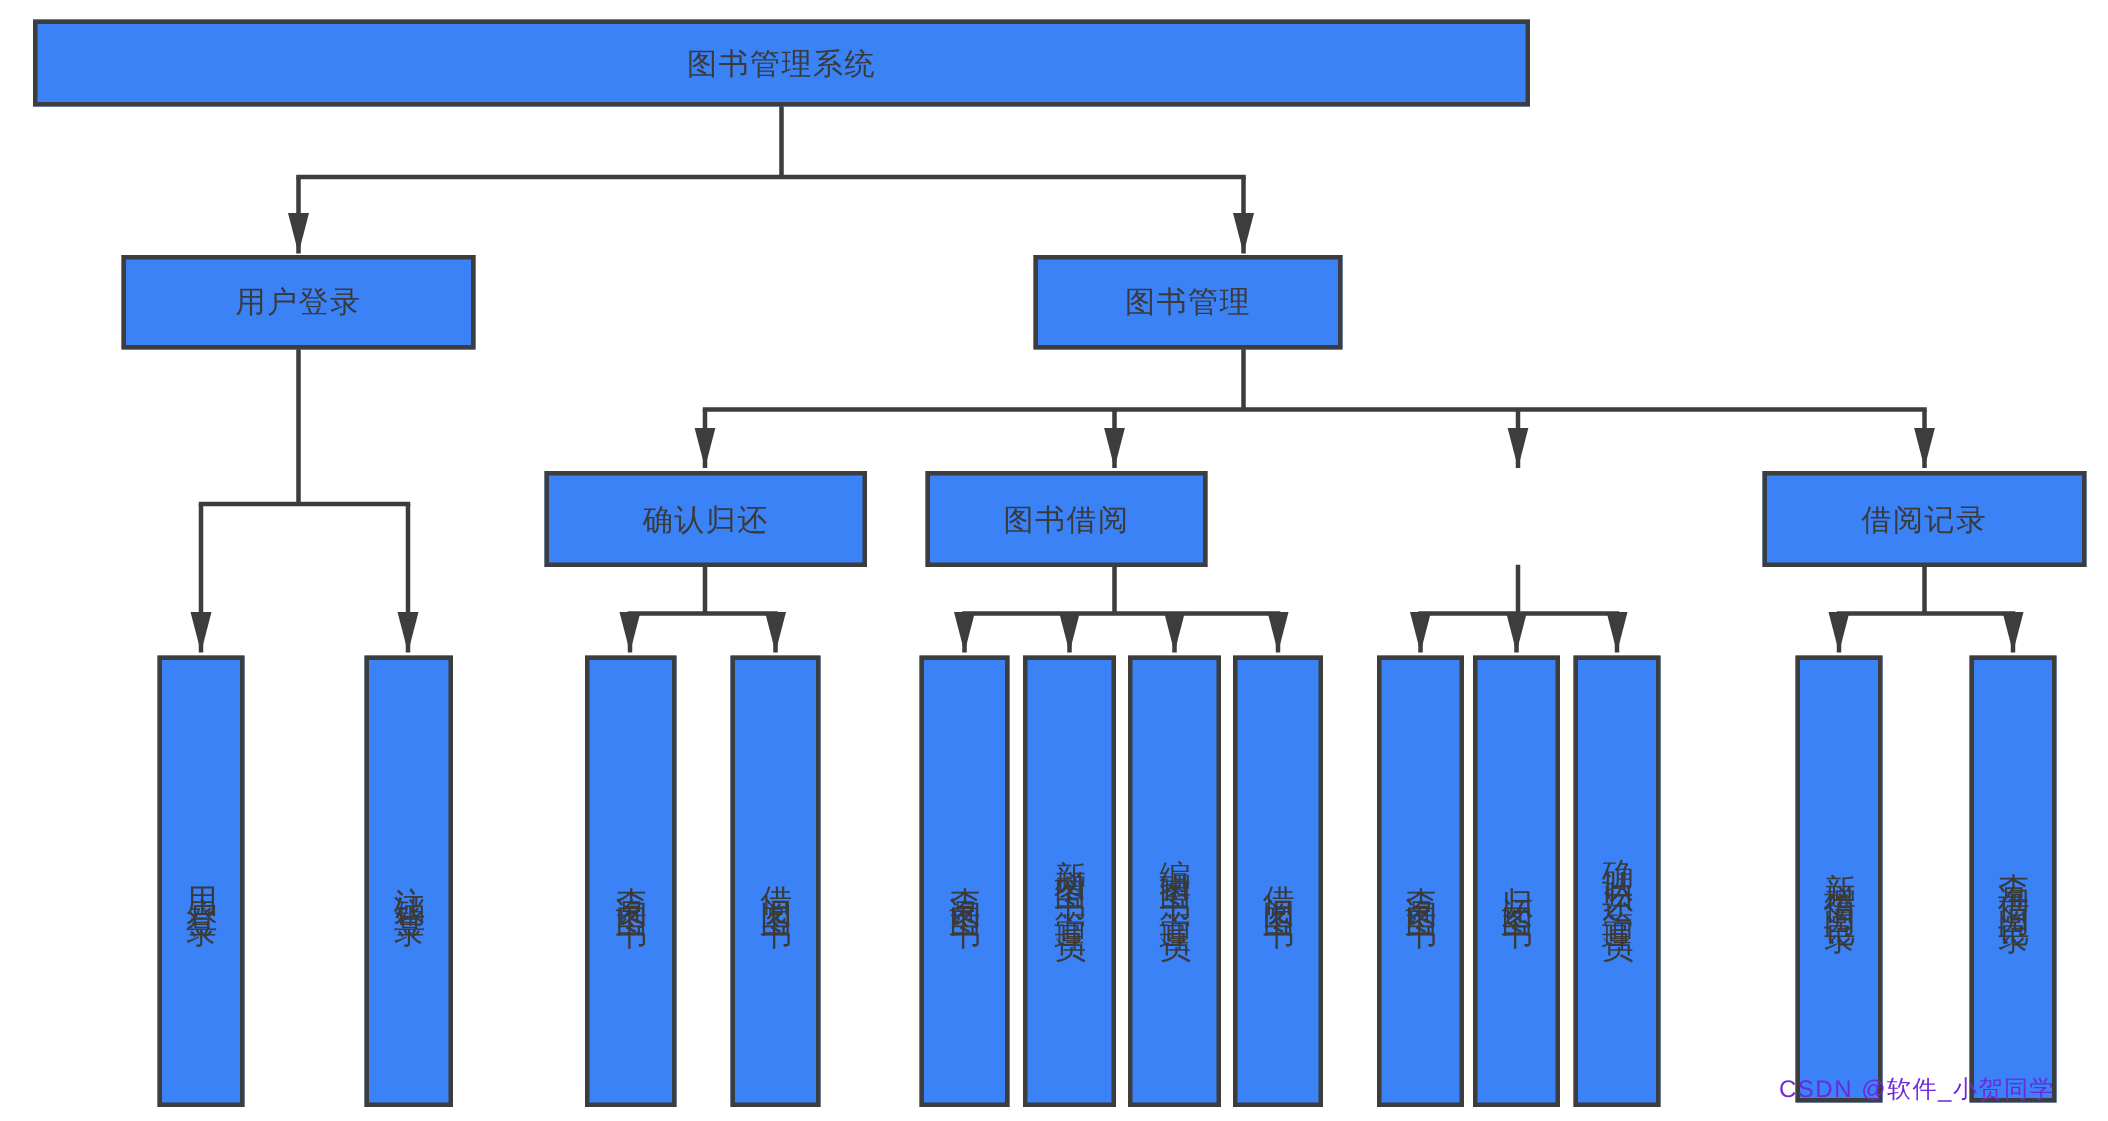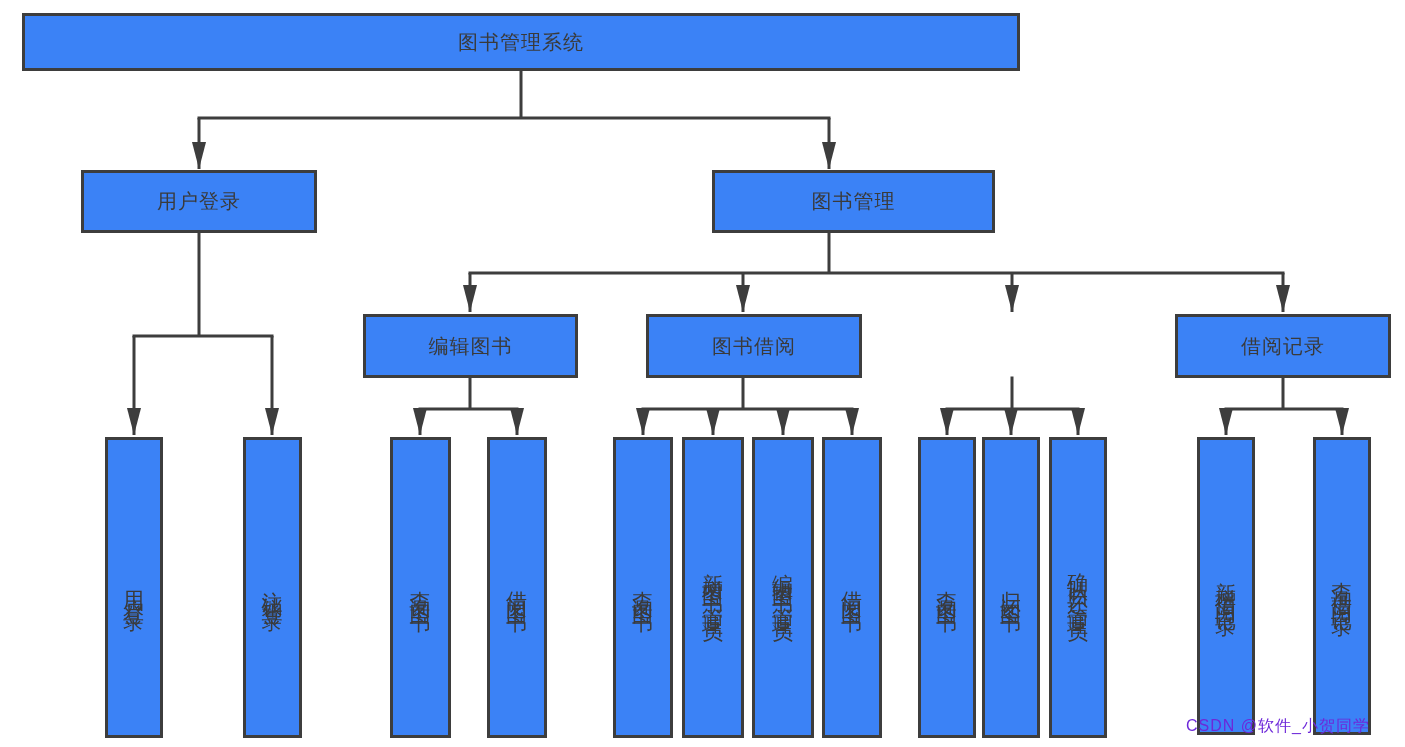--- a/index.html
+++ b/index.html
@@ -68,28 +68,28 @@
     </g>
   </svg>
 
   <div class="box" style="left:22px;top:13px;width:998px;height:58px">
     <span class="hlabel">图书管理系统</span>
   </div>
 
   <div class="box" style="left:81px;top:170px;width:236px;height:63px">
     <span class="hlabel">用户登录</span>
   </div>
-  <div class="box" style="left:712px;top:170px;width:283px;height:63px">
+  <div class="box" style="left:689px;top:170px;width:206px;height:63px">
     <span class="hlabel">图书管理</span>
   </div>
 
   <div class="box" style="left:363px;top:314px;width:215px;height:64px">
-    <span class="hlabel">编辑图书</span>
+    <span class="hlabel">确认归还</span>
   </div>
-  <div class="box" style="left:646px;top:314px;width:216px;height:64px">
+  <div class="box" style="left:617px;top:314px;width:188px;height:64px">
     <span class="hlabel">图书借阅</span>
   </div>
   <div class="box" style="left:1175px;top:314px;width:216px;height:64px">
     <span class="hlabel">借阅记录</span>
   </div>
 
   <div class="box" style="left:105px;top:437px;width:58px;height:301px">
     <span class="vlabel">用户登录</span>
   </div>
   <div class="box" style="left:243px;top:437px;width:59px;height:301px">

